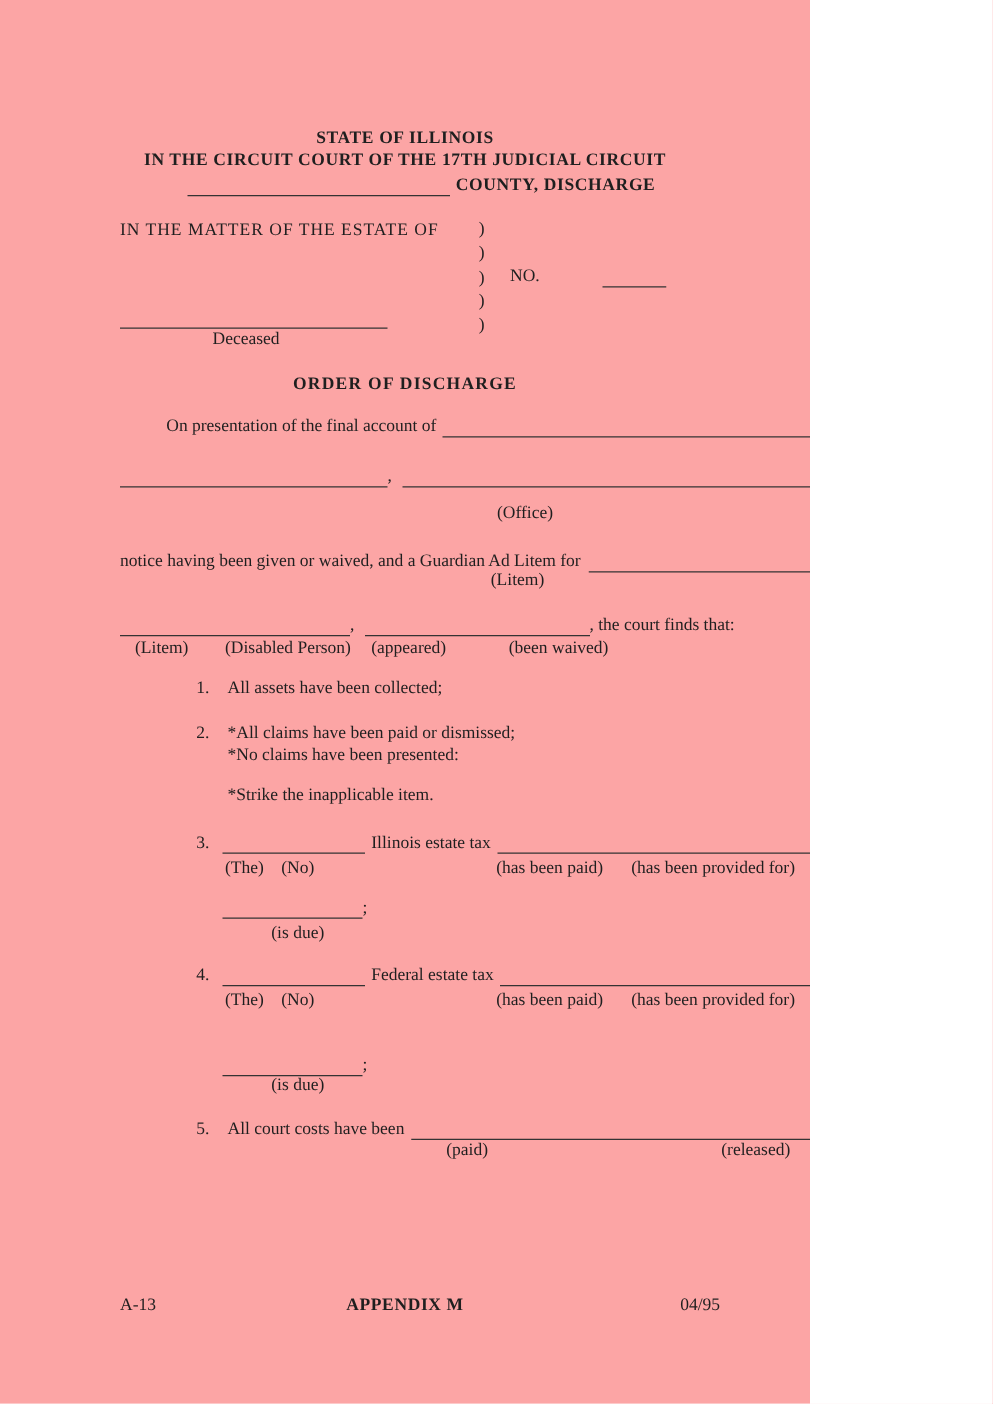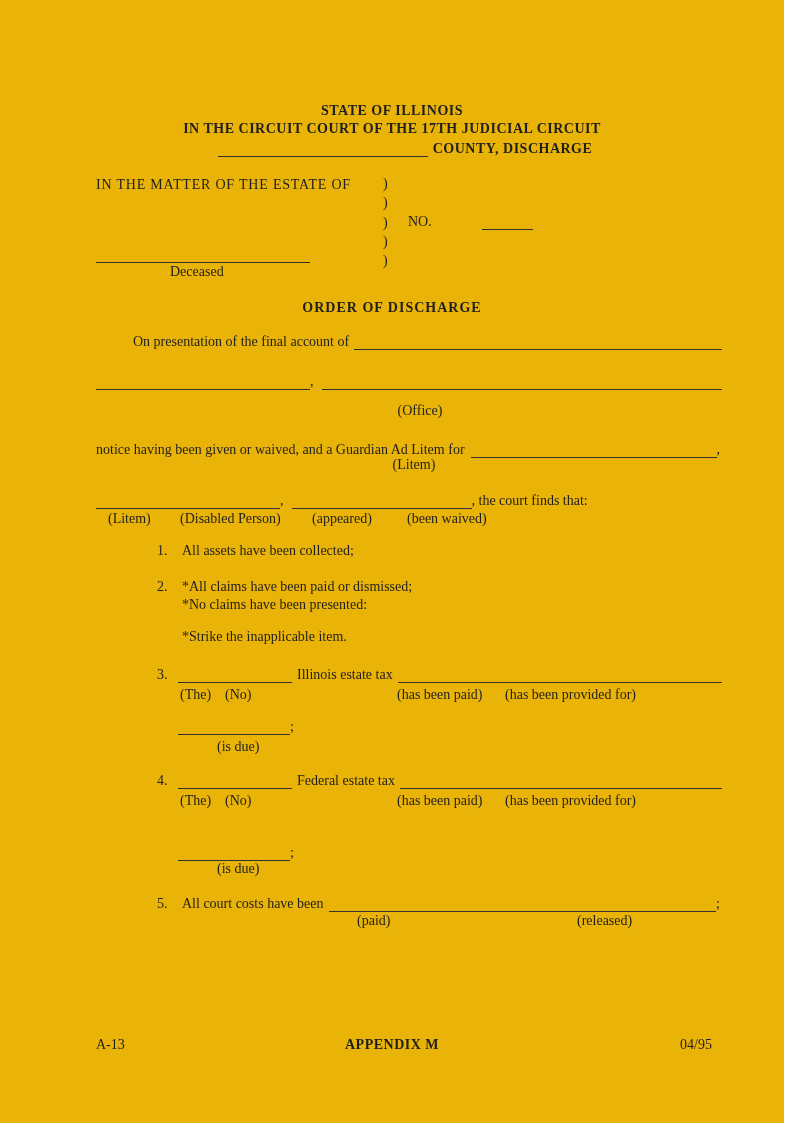--- a/index.html
+++ b/index.html
@@ -1,20 +1,20 @@
 <!DOCTYPE html>
 <html><head>
 <meta charset="utf-8">
 <style>
   html, body { margin: 0; padding: 0; background: #ffffff; }
   .page {
     position: relative;
-    width: 784px;
+    width: 648px;
     height: 1123px;
-    background: #eab308;
+    background: #fca5a5;
     font-family: "Liberation Serif", serif;
     font-size: 14px;
     color: #1f1f1f;
     overflow: hidden;
   }
   .abs { position: absolute; white-space: nowrap; }
   .row { position: absolute; display: flex; align-items: flex-end; height: 18px; }
   .b { font-weight: bold; letter-spacing: 0.5px; }
   .blank {
     display: inline-block;
@@ -84,21 +84,21 @@
 
   <div class="row" style="top:491px; left:96px; width:626px;">
     <span class="blank" style="width:184px;"></span>
     <span>,</span>
     <span class="blank ml8" style="width:180px;"></span>
     <span>, the court finds that:</span>
   </div>
   <div class="labels" style="top:511px;">
     <span style="left:108px;">(Litem)</span>
     <span style="left:180px;">(Disabled Person)</span>
-    <span style="left:297px;margin-left:15px;">(appeared)</span>
+    <span style="left:297px;">(appeared)</span>
     <span style="left:407px;">(been waived)</span>
   </div>
 
   <div class="abs" style="top:543px; left:157px;">1.</div>
   <div class="abs" style="top:543px; left:182px;">All assets have been collected;</div>
 
   <div class="abs" style="top:579px; left:157px;">2.</div>
   <div class="abs" style="top:579px; left:182px;">*All claims have been paid or dismissed;</div>
   <div class="abs" style="top:597px; left:182px;">*No claims have been presented:</div>
   <div class="abs" style="top:629px; left:182px;">*Strike the inapplicable item.</div>

